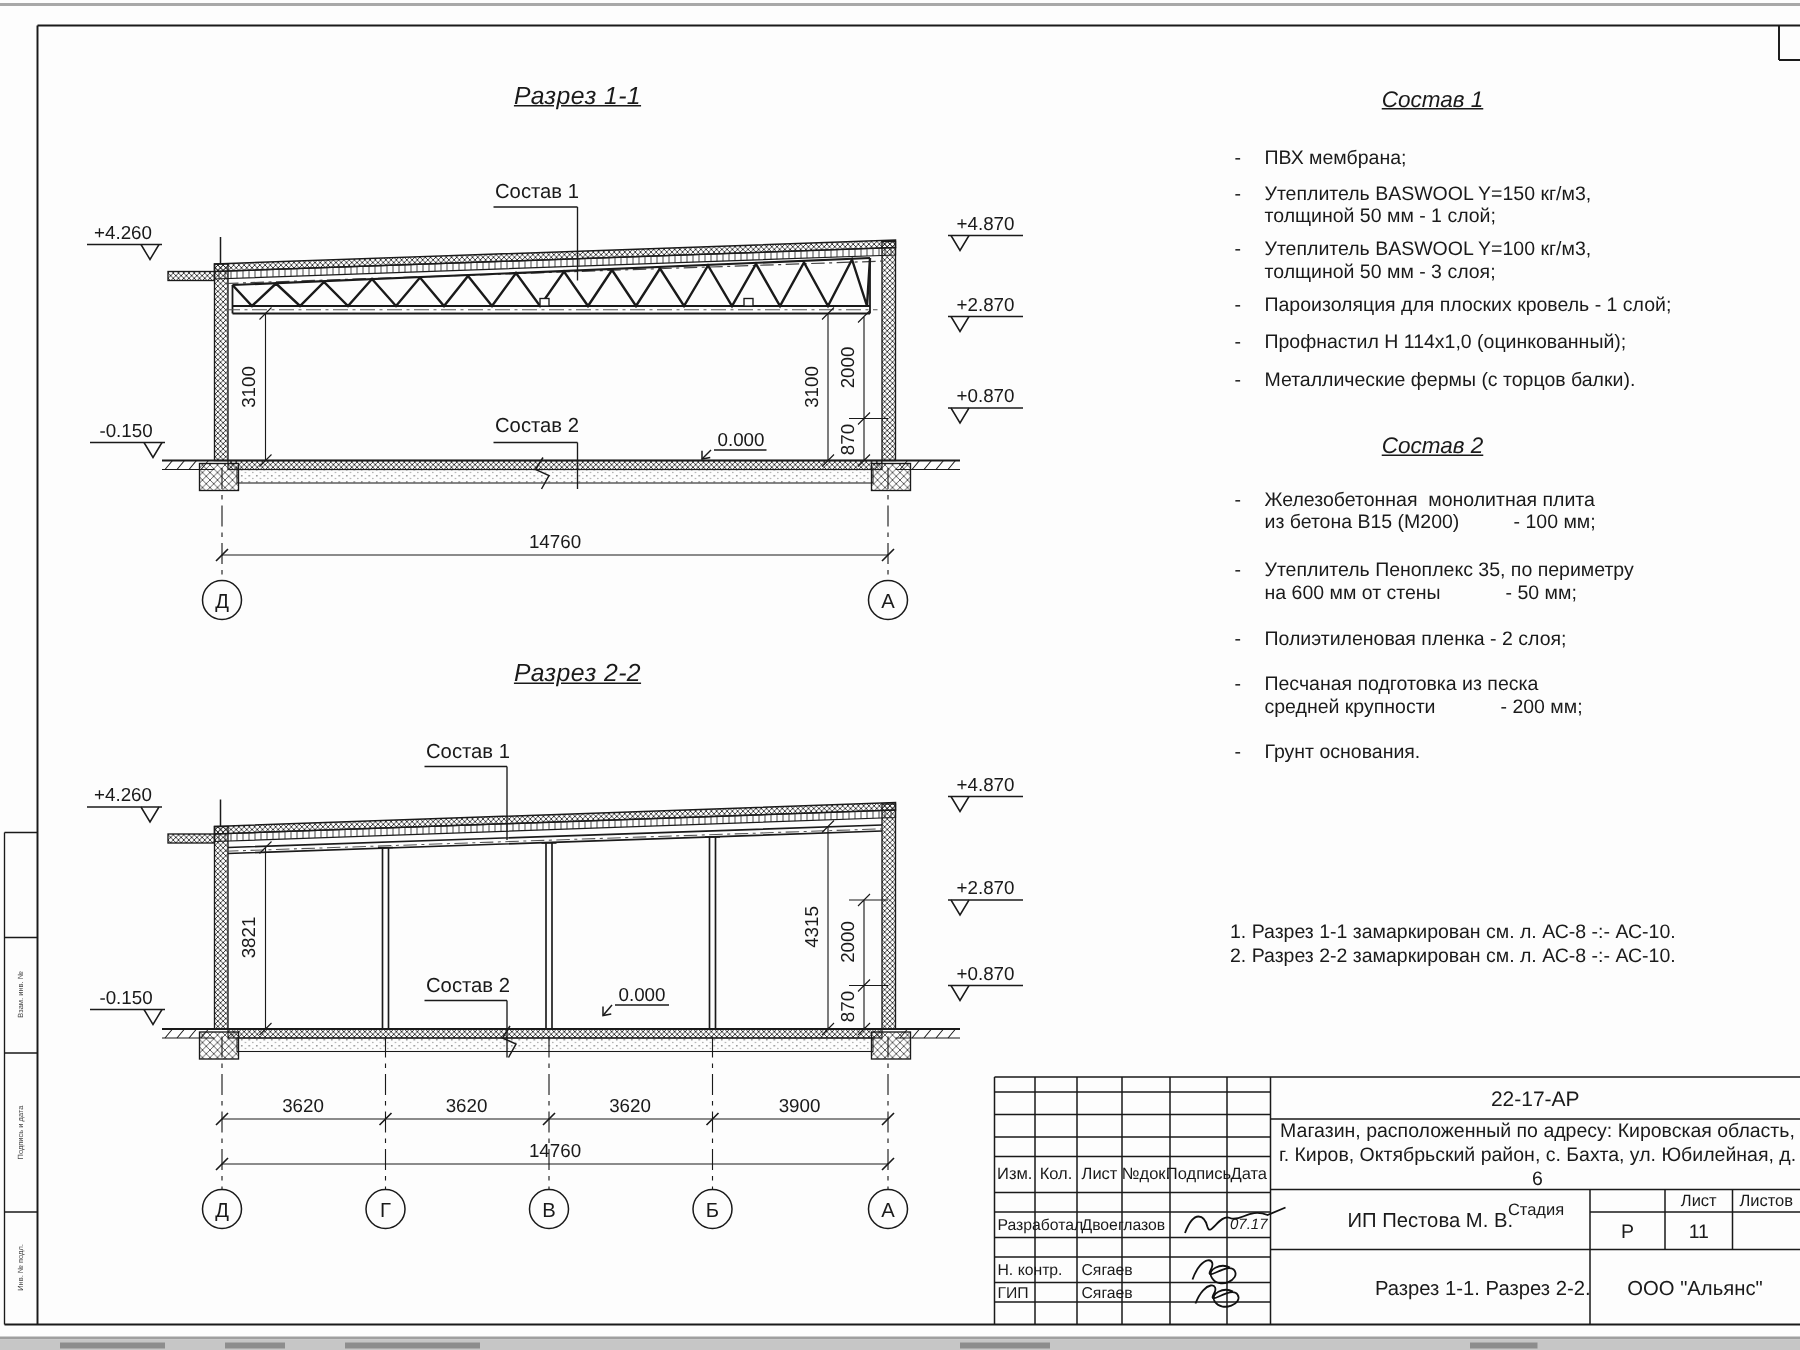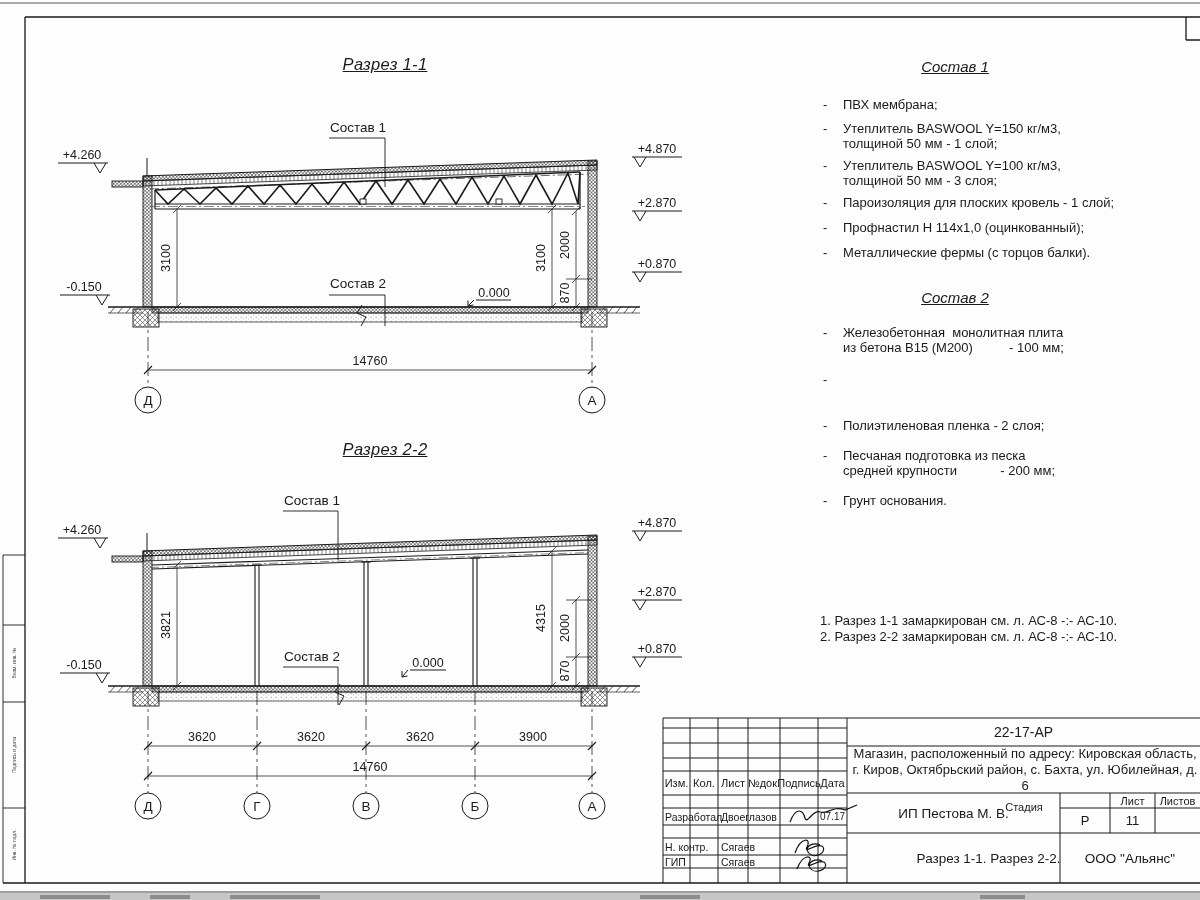--- a/index.html
+++ b/index.html
@@ -293,20 +293,22 @@
     </div>
 
   <div class="abs spec-head" style="left:885px;top:289px;">Состав 2</div>
   <div class="spec-item" style="left:823px;top:326px;width:300px;">
       <span class="dash">-</span>
       <span class="pre">Железобетонная  монолитная плита
 из бетона В15 (М200)          - 100 мм;</span>
     </div>
   <div class="spec-item" style="left:823px;top:373px;width:300px;">
       <span class="dash">-</span>
+      <span class="pre">Утеплитель Пеноплекс 35, по периметру
+на 600 мм от стены            - 50 мм;</span>
     </div>
   <div class="spec-item" style="left:823px;top:419px;width:300px;">
       <span class="dash">-</span>
       <span class="pre">Полиэтиленовая пленка - 2 слоя;</span>
     </div>
   <div class="spec-item" style="left:823px;top:449px;width:300px;">
       <span class="dash">-</span>
       <span class="pre">Песчаная подготовка из песка
 средней крупности            - 200 мм;</span>
     </div>
@@ -324,21 +326,21 @@
 
   <div class="cell tb" style="left:663px;top:771px;width:27px;height:24px;">Изм.</div>
   <div class="cell tb" style="left:690px;top:771px;width:28px;height:24px;">Кол.</div>
   <div class="cell tb" style="left:718px;top:771px;width:30px;height:24px;">Лист</div>
   <div class="cell tb" style="left:748px;top:771px;width:32px;height:24px;">№док.</div>
   <div class="cell tb" style="left:780px;top:771px;width:38px;height:24px;">Подпись</div>
   <div class="cell tb" style="left:818px;top:771px;width:29px;height:24px;">Дата</div>
 
   <div class="cell tb left" style="left:665px;top:808px;width:60px;height:17px;font-size:10.5px;">Разработал</div>
   <div class="cell tb left" style="left:721px;top:808px;width:60px;height:17px;font-size:10.5px;">Двоеглазов</div>
-  <div class="cell tb" style="left:818px;top:808px;width:29px;height:17px;font-size:10px;">07.17</div>
+  <div class="cell tb" style="left:818px;top:808px;width:29px;height:17px;font-size:10px;font-style:italic;">07.17</div>
   <div class="cell tb left" style="left:665px;top:838px;width:60px;height:17px;font-size:10.5px;">Н. контр.</div>
   <div class="cell tb left" style="left:721px;top:838px;width:60px;height:17px;font-size:10.5px;">Сягаев</div>
   <div class="cell tb left" style="left:665px;top:855px;width:60px;height:13px;font-size:10.5px;">ГИП</div>
   <div class="cell tb left" style="left:721px;top:855px;width:60px;height:13px;font-size:10.5px;">Сягаев</div>
 
   <div class="cell" style="left:847px;top:793px;width:213px;height:40px;font-size:13.5px;text-align:right;">ИП Пестова М. В.</div>
   <div class="cell tb" style="left:999px;top:793px;width:50px;height:28px;">Стадия</div>
   <div class="cell tb" style="left:1110px;top:793px;width:45px;height:15px;">Лист</div>
   <div class="cell tb" style="left:1155px;top:793px;width:45px;height:15px;">Листов</div>
   <div class="cell" style="left:1060px;top:808px;width:50px;height:25px;font-size:13px;">Р</div>

